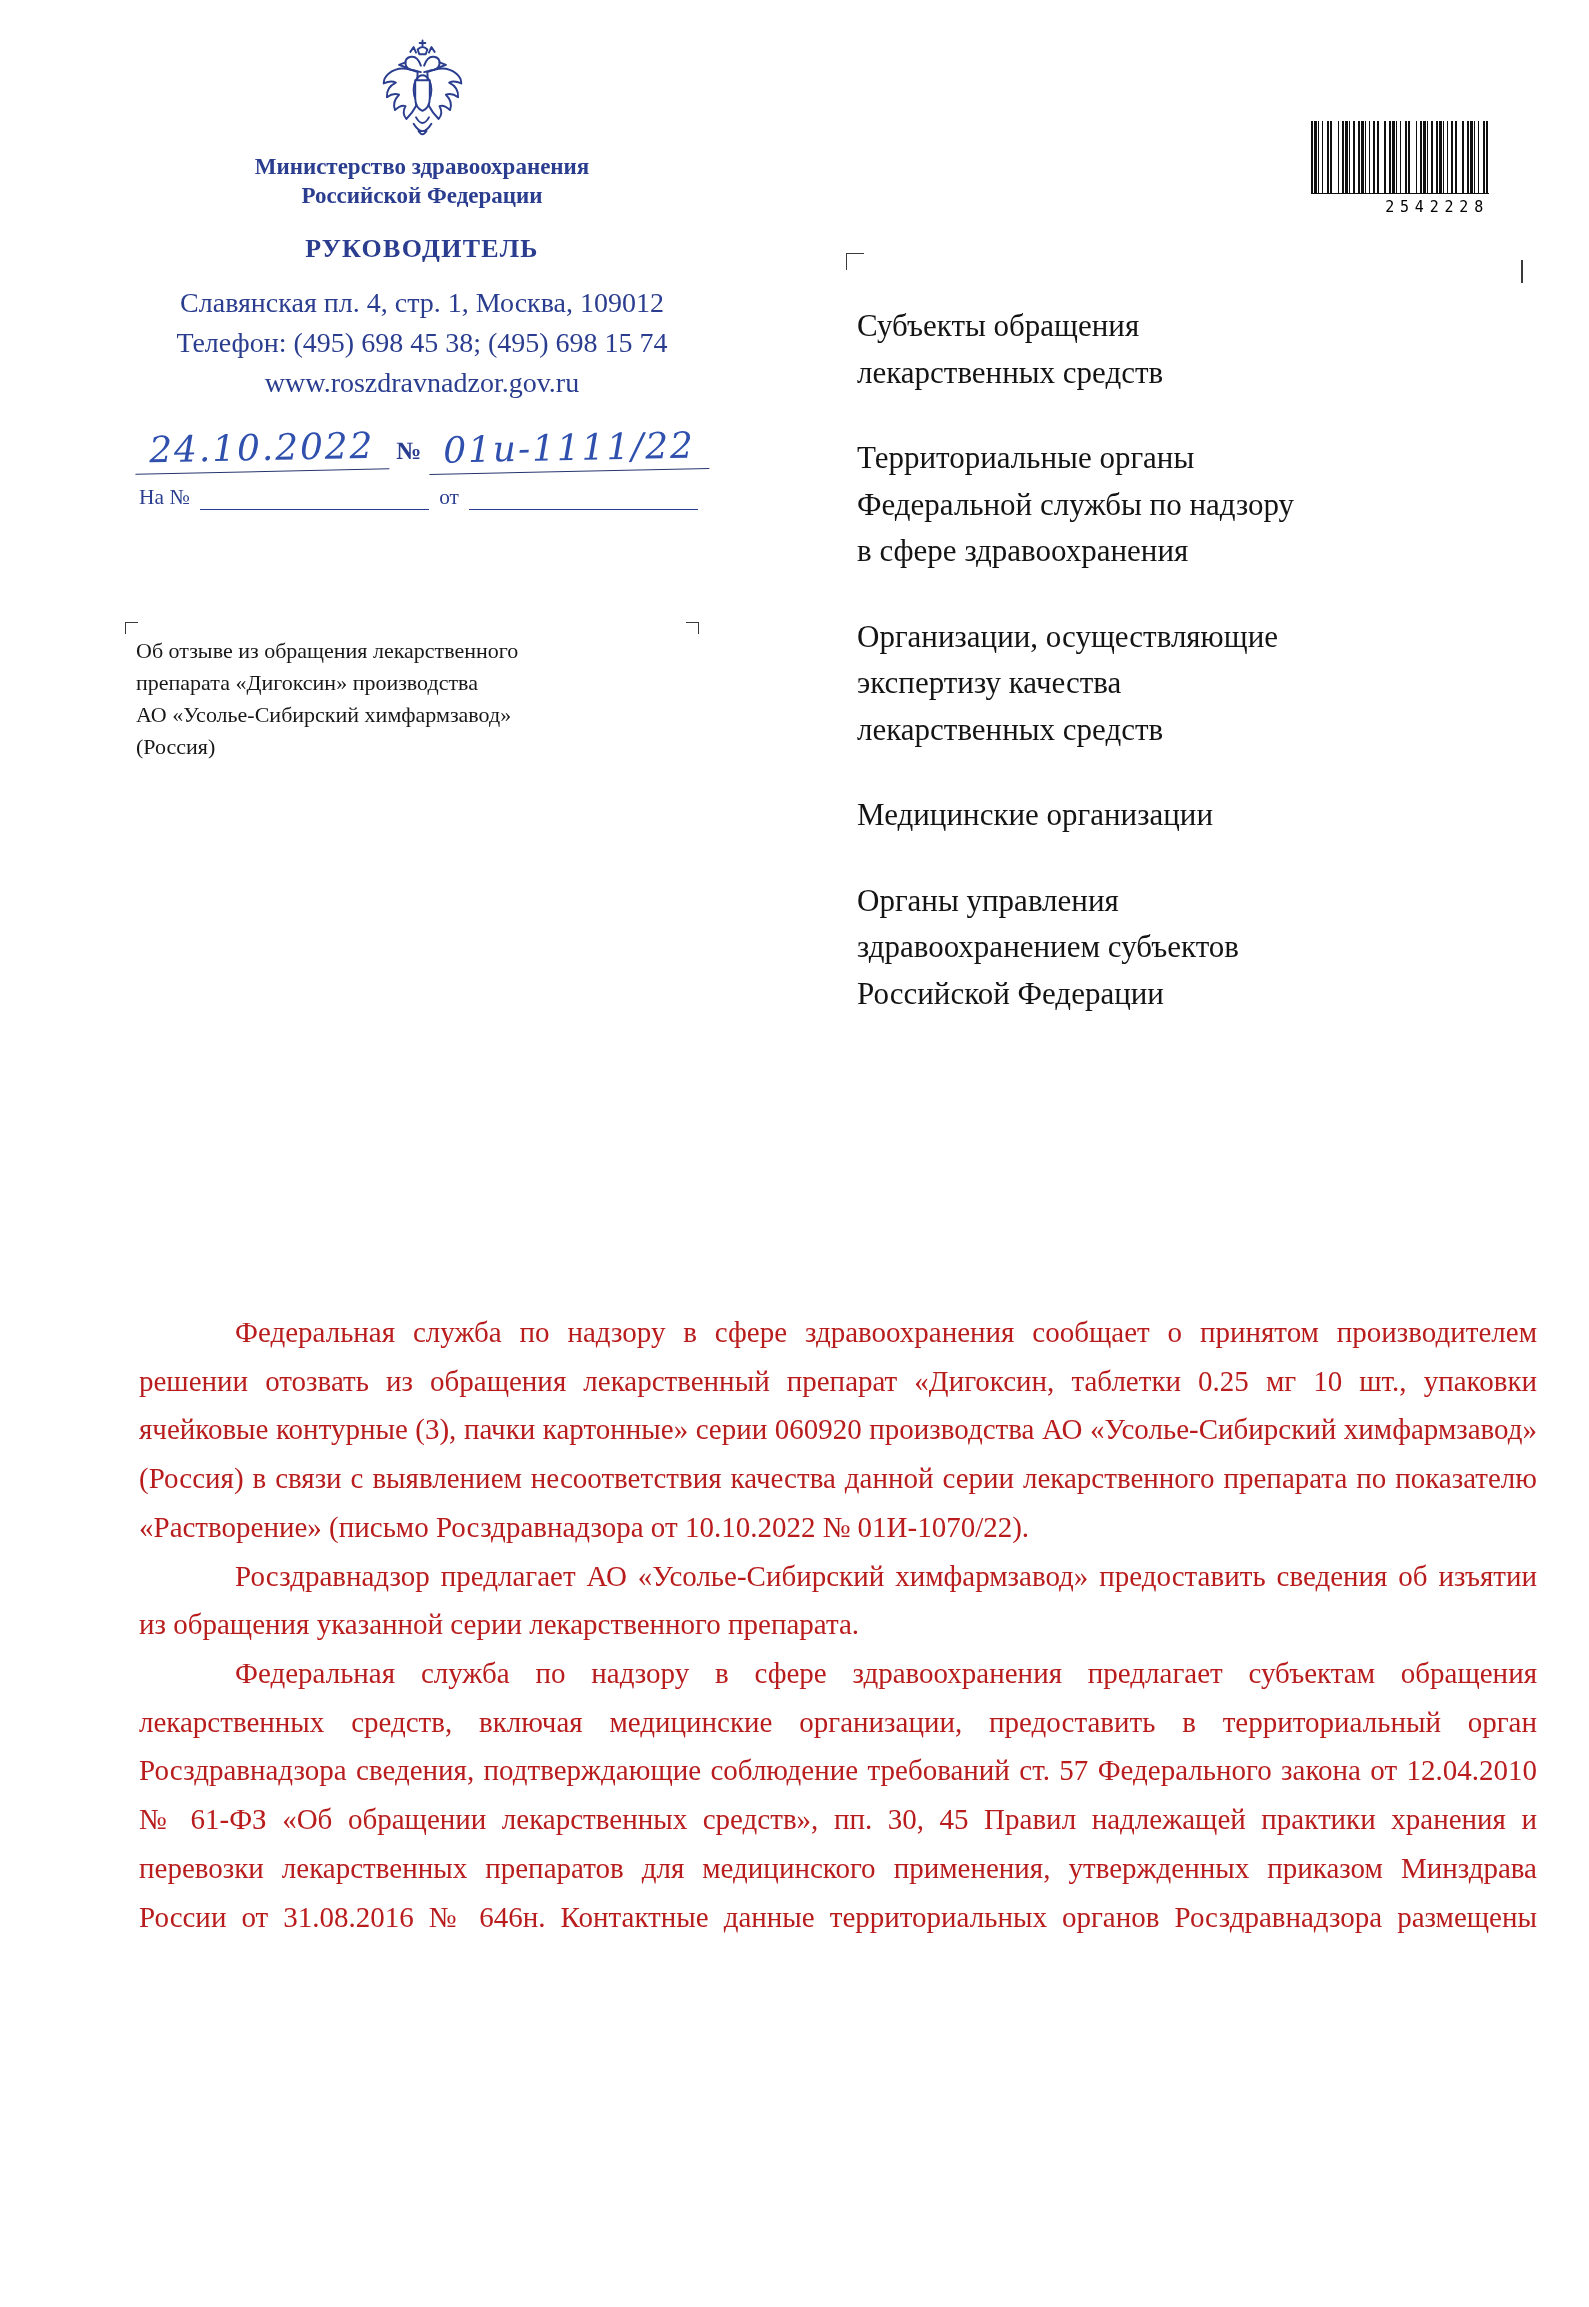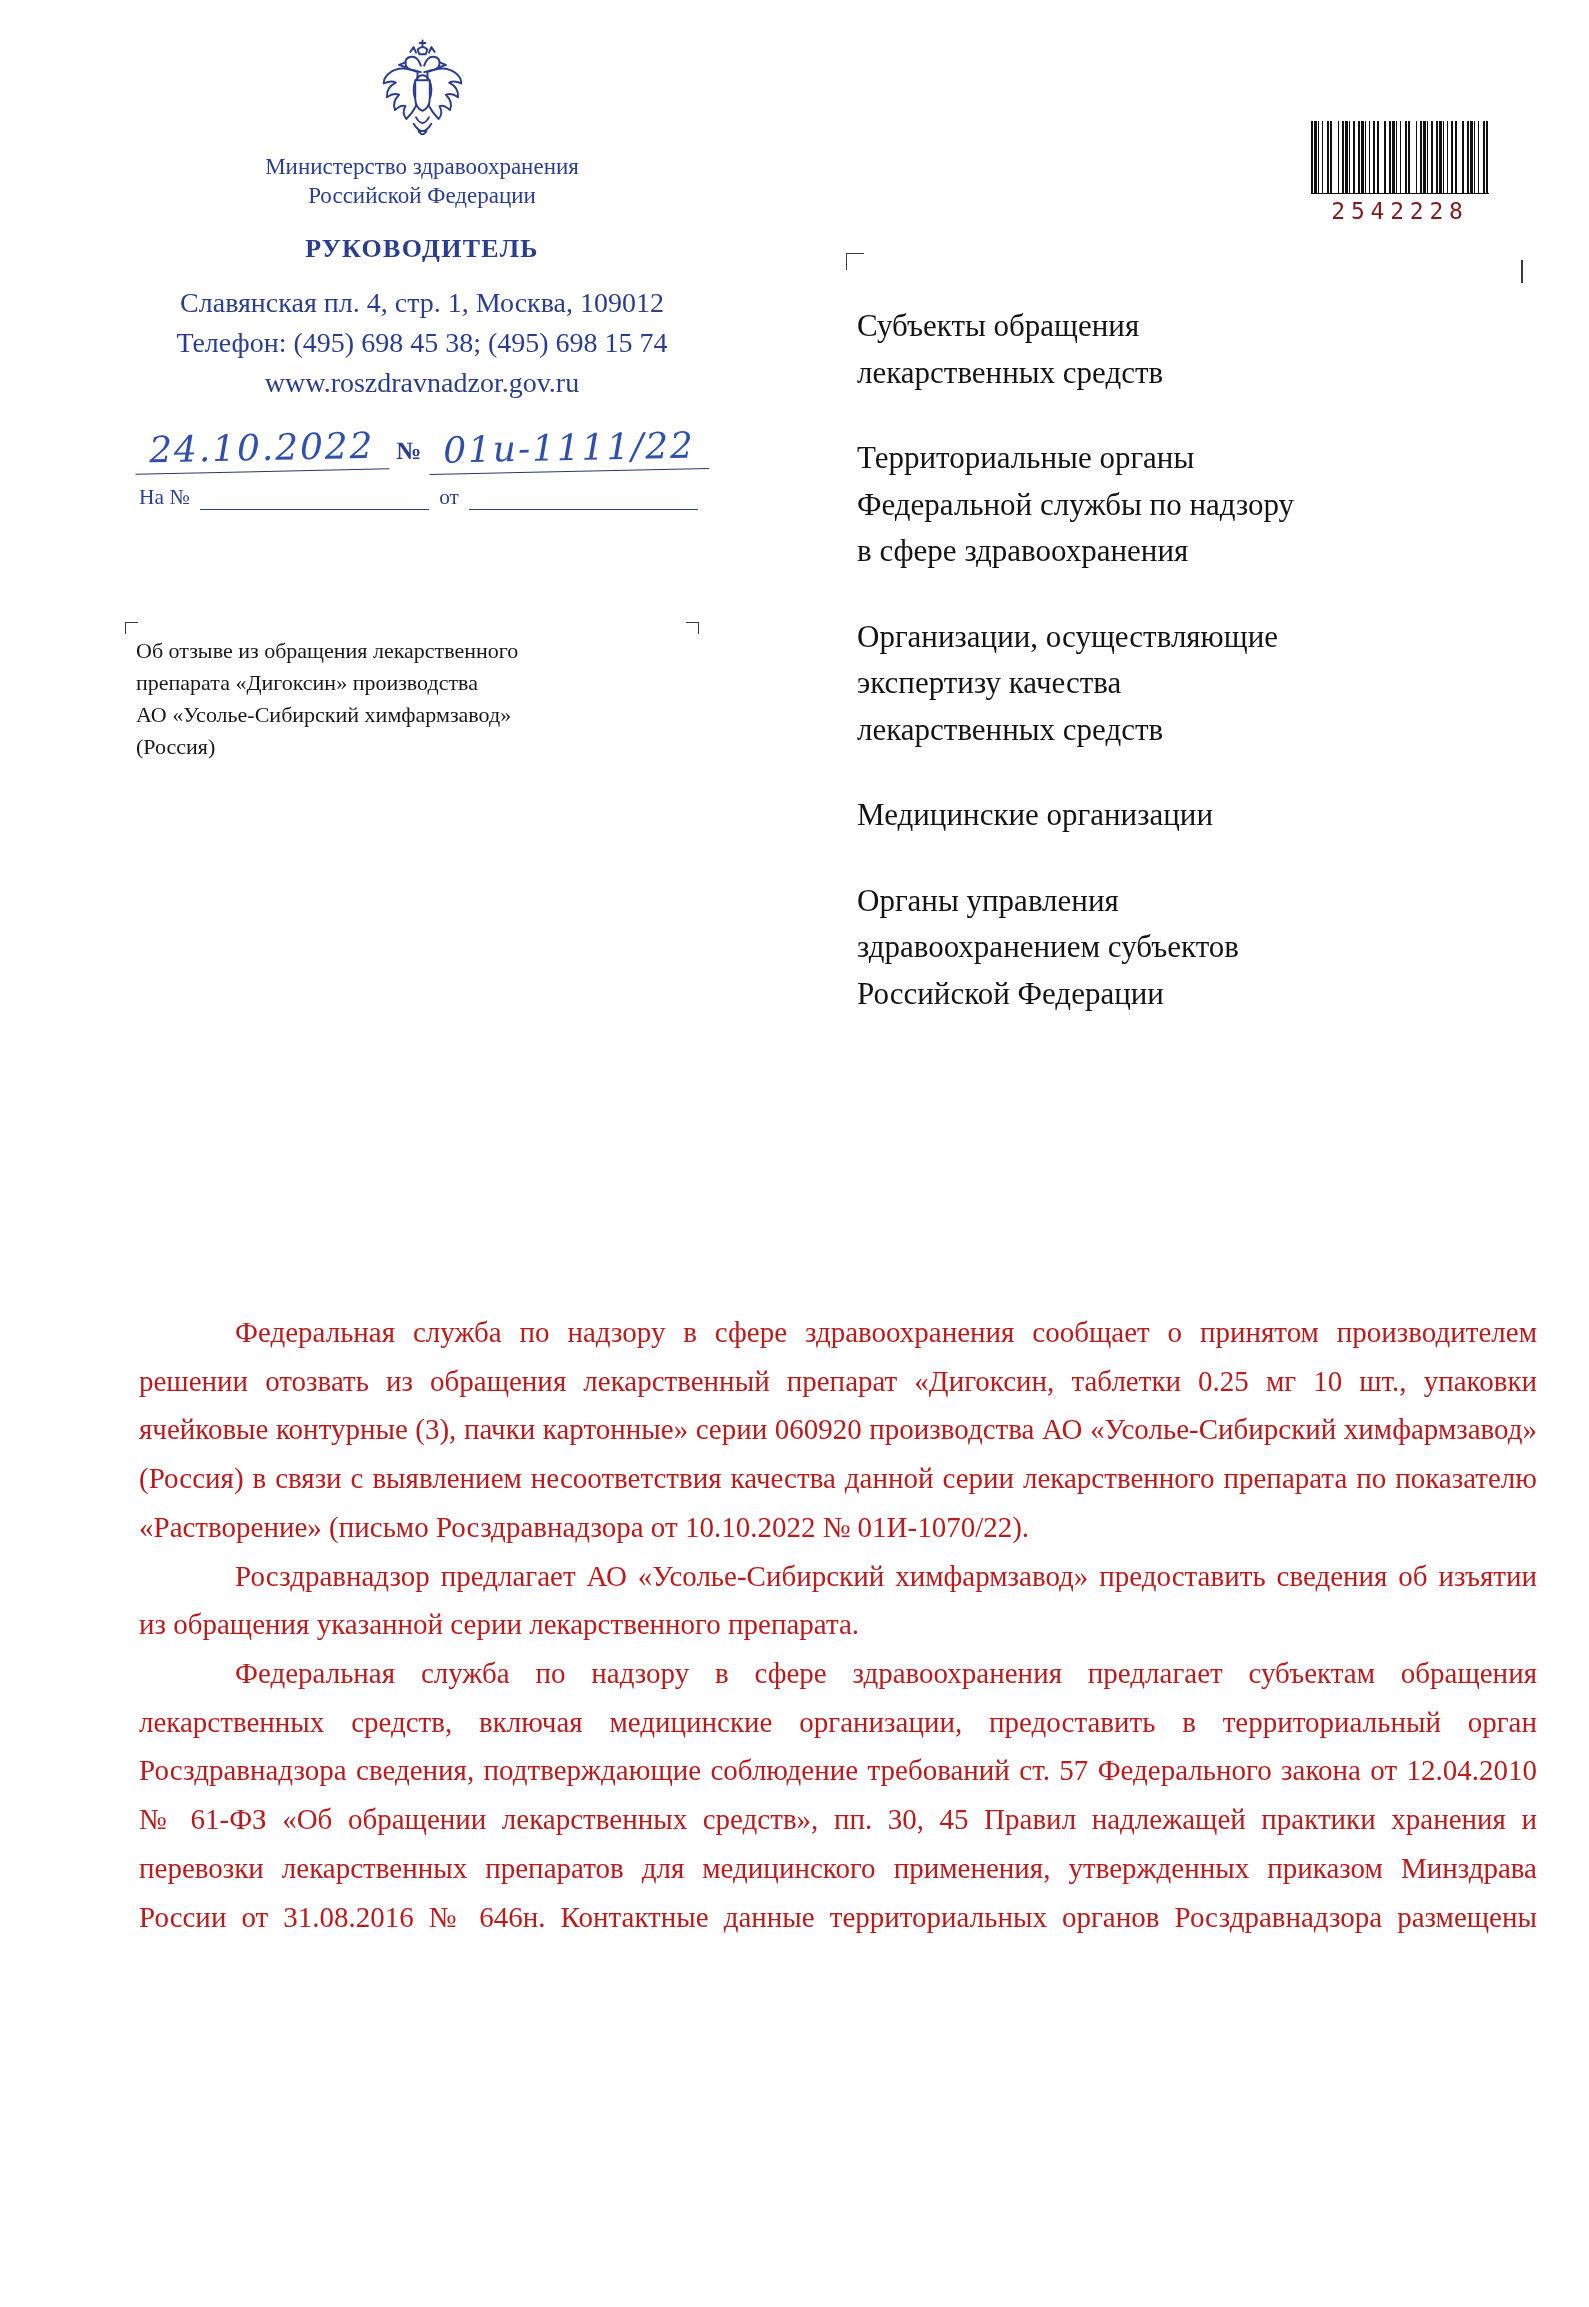--- a/index.html
+++ b/index.html
@@ -17,21 +17,21 @@
   }
 
   
   .letterhead {
     position: absolute;
     left: 91px; top: 38px; width: 662px;
     text-align: center;
     color: var(--letterhead-blue, #2a3d8f);
   }
   .emblem { display: block; margin: 0 auto 6.5px auto; }
-  .lh-ministry { font-size: 23px; font-weight: 400; line-height: 1.28; white-space: pre-line; }
+  .lh-ministry { font-size: 23px; font-weight: 700; line-height: 1.28; white-space: pre-line; }
   .lh-service  { font-size: 26px; font-weight: 700; line-height: 1.32; margin-top: 11.7px; white-space: pre-line; }
   .lh-role     { font-size: 26px; font-weight: 700; letter-spacing: 1.3px; margin-top: 23.4px; }
   .lh-contact  { margin-top: 19.5px; font-size: 28px; line-height: 1.42; }
 
   .hw-row {
     margin-top: 3.9px; height: 66px;
     display: flex; align-items: flex-end; justify-content: center; gap: 7.8px;
   }
   .hw {
     font-family: "DejaVu Serif", serif;
@@ -56,21 +56,21 @@
     border-bottom: 1.9px solid #101010;
     background: repeating-linear-gradient(90deg,
       #101010 0 1.9px, #ffffff 1.9px 3.2px,
       #101010 3.2px 5.8px, #ffffff 5.8px 7.1px,
       #101010 7.1px 7.8px, #ffffff 7.8px 11px,
       #101010 11px 12.3px, #ffffff 12.3px 15.6px);
   }
   .barcode-num {
     margin-top: 3.9px;
     font-family: "DejaVu Sans Mono", monospace;
-    font-size: 23px; letter-spacing: 5.8px; color: #7f1d1d;
+    font-size: 15px; letter-spacing: 5.8px; color: #000000; text-align: right;
   }
 
   
   .subject {
     position: absolute; left: 136px; top: 635px; width: 585px;
     font-size: 22px; line-height: 1.45; color: #181818;
     white-space: pre-line;
   }
 
   

